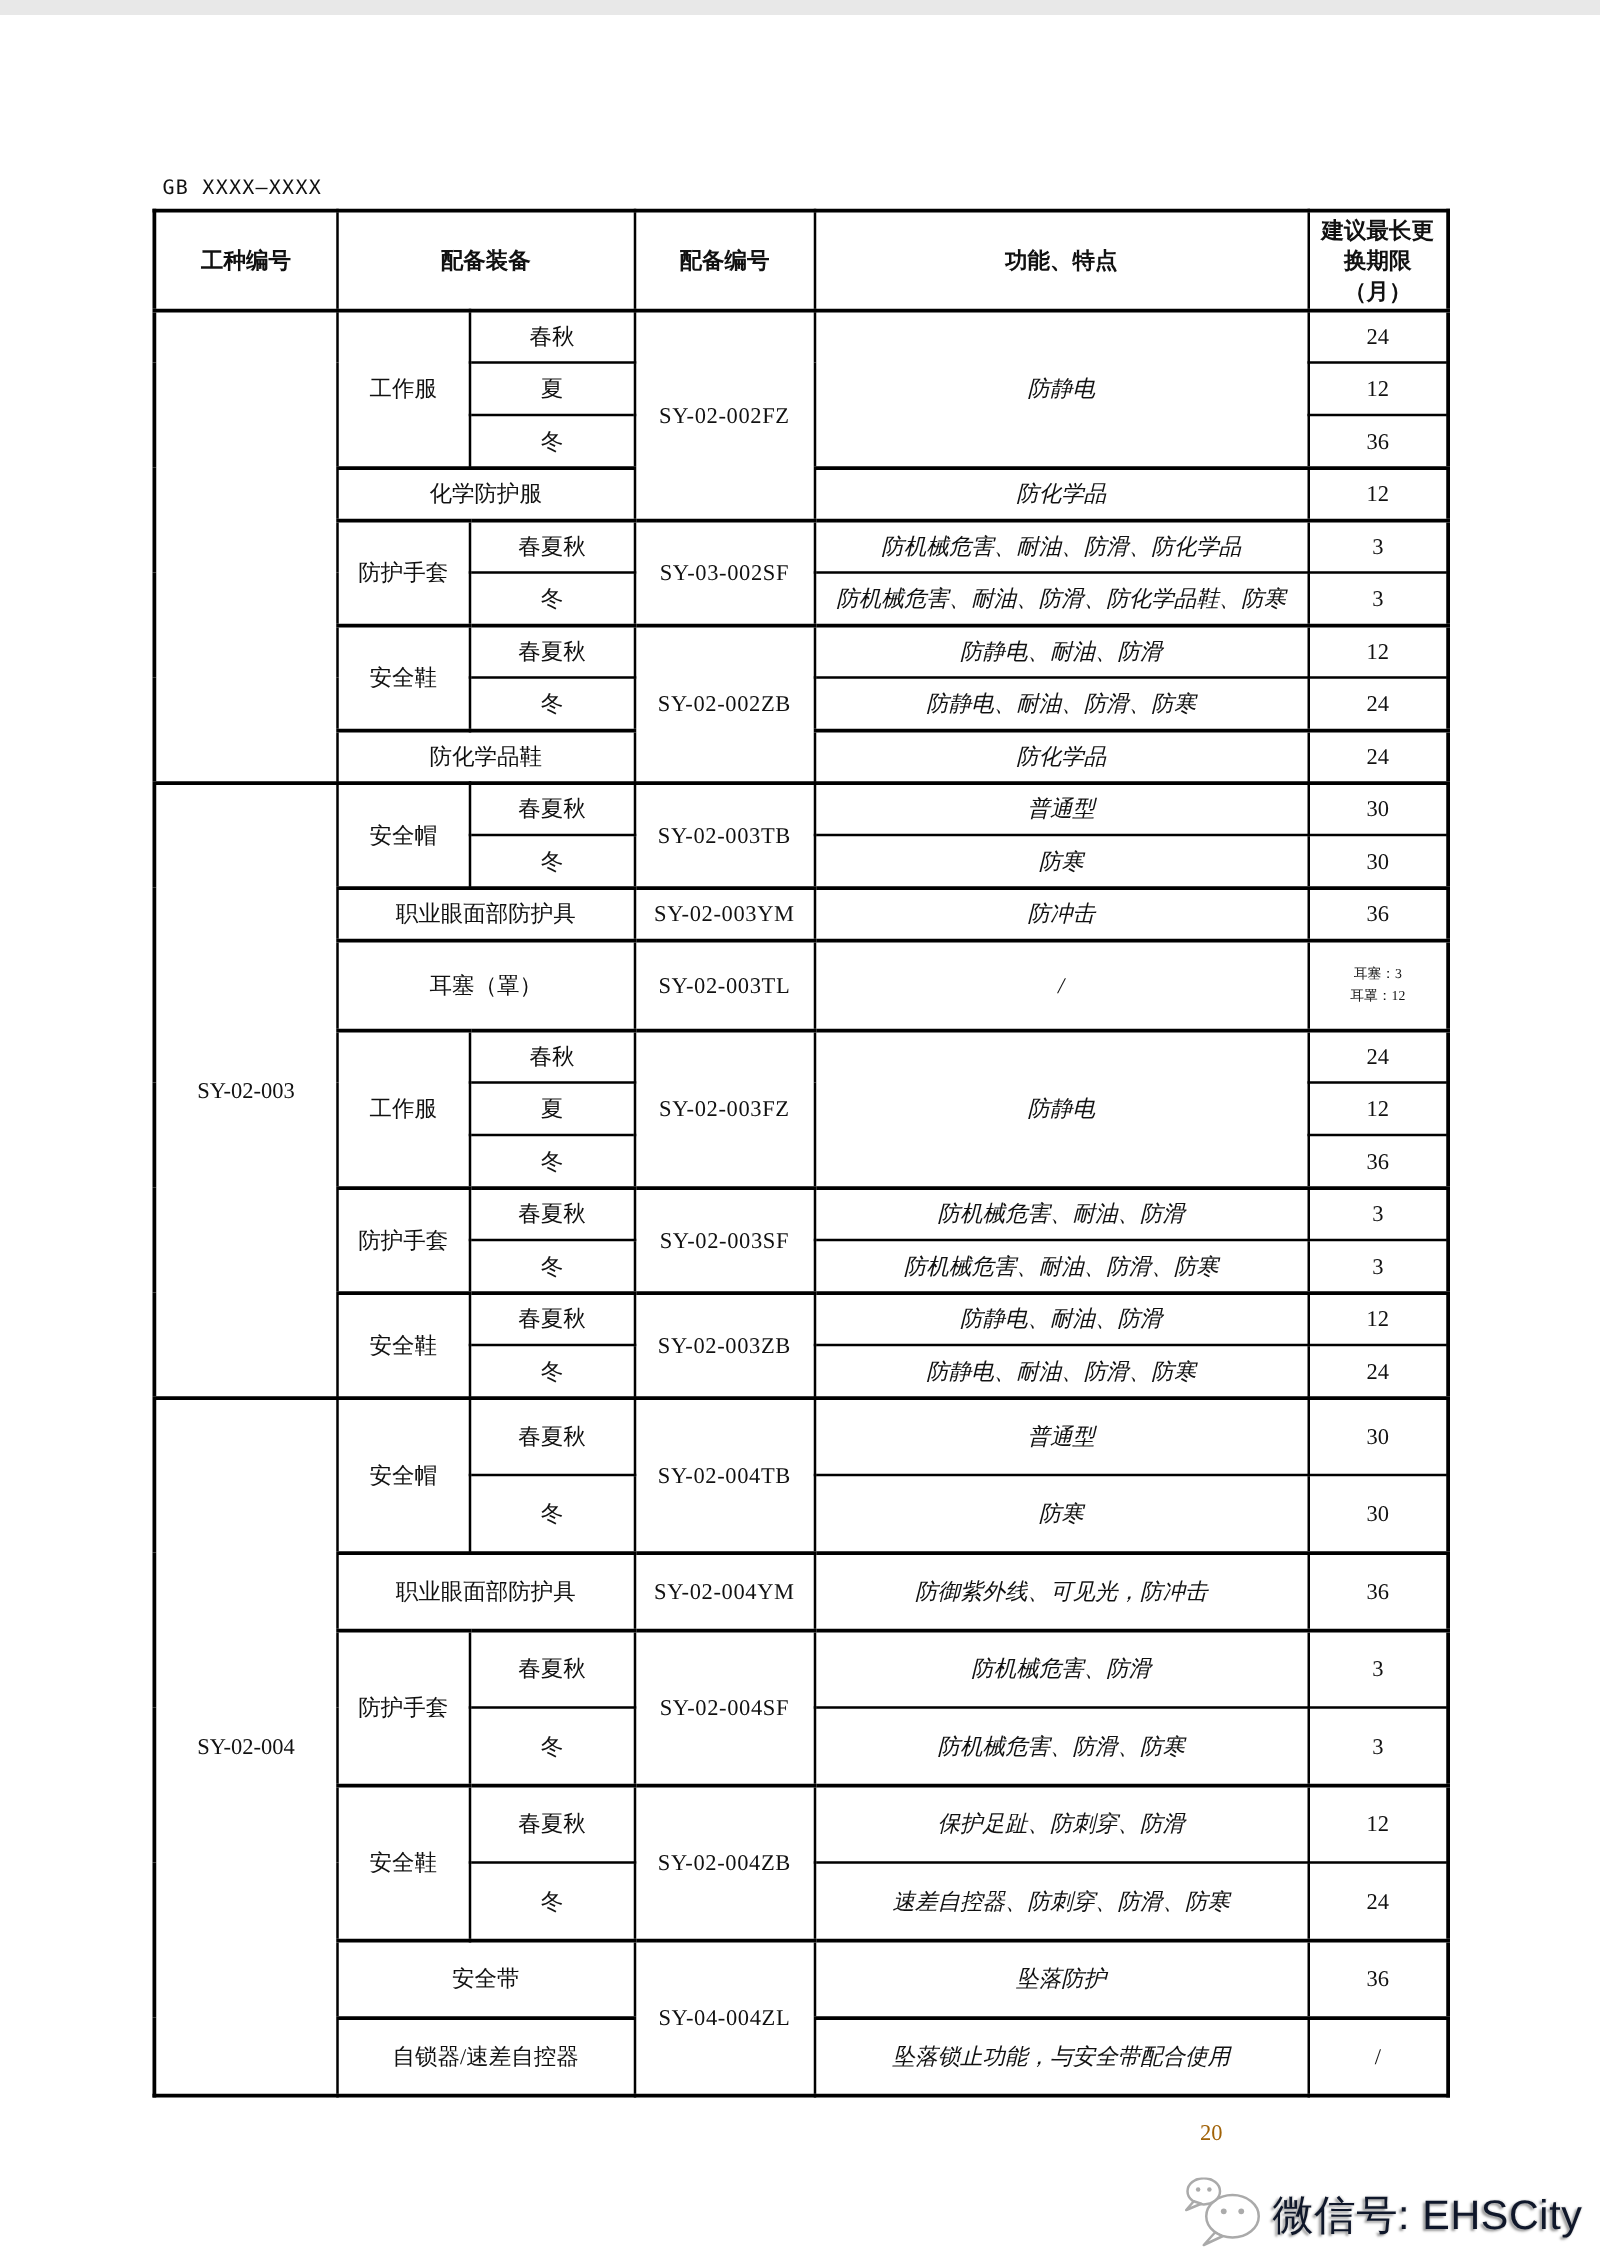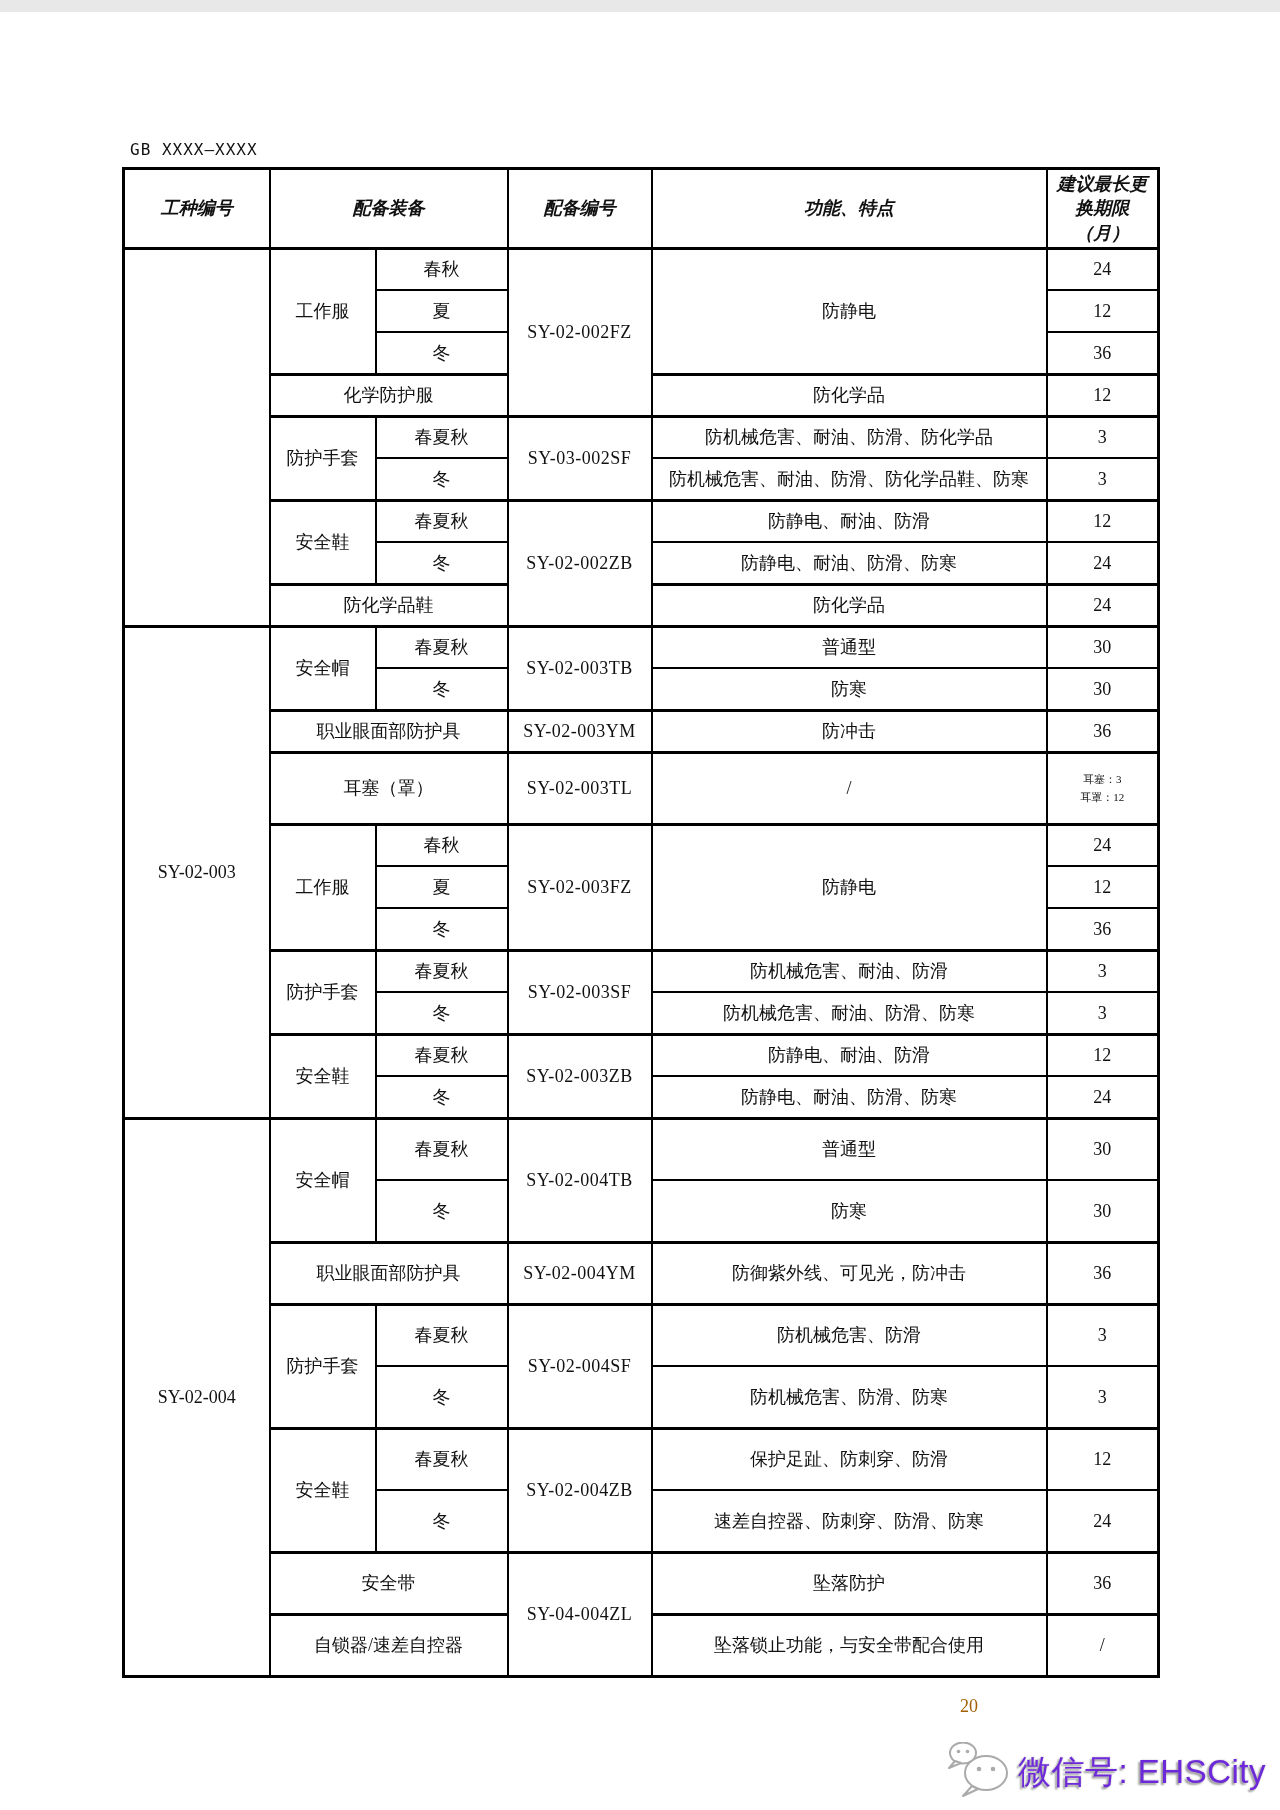--- a/index.html
+++ b/index.html
@@ -23,45 +23,45 @@
     border-collapse:collapse;table-layout:fixed;
     border:3px solid #000;
   }
   table.spec th,table.spec td{
     border:2px solid #000;
     text-align:center;vertical-align:middle;
     font-size:18px;line-height:1.35;
     padding:2px 3px;
     overflow:hidden;
   }
-  thead th{font-weight:700;height:58px;border-bottom:3px solid #000;font-style:italic;}
+  thead th{font-weight:700;height:58px;border-bottom:3px solid #000;}
   thead .two-line{font-size:17px;line-height:1.55;padding:0;}
   tbody{border-top:3px solid #000;}
   tbody.sec1 tr{height:42px;}
   tbody.sec2 tr{height:42px;}
   tbody.sec2 tr.tall{height:72px;}
   tbody.sec3 tr{height:62px;}
   tr.grp td{border-top-width:3px;text-align:center;}
-  td.func{text-align:left;padding-left:14px;}
+  td.func{text-align:left;padding-left:14px;font-style:italic;}
   td.code{font-size:17px;letter-spacing:0.5px;}
   td.months{font-size:18px;}
   td.months .ml{display:block;line-height:1.7;font-size:11px;}
   .page-number{
     position:absolute;left:960px;top:1684px;
     font-size:18px;color:#a16207;
   }
   .watermark{
     position:absolute;right:14px;top:1730px;
     display:flex;align-items:center;gap:6px;
     user-select:none;
   }
   .watermark .wm-text{
     font-family:"Liberation Sans","DejaVu Sans",sans-serif;
     font-size:33px;font-weight:400;
-    color:#6d28d9;
+    color:#0f172a;
     text-shadow:-2px 2px 2px #9a9a9a, 1px -1px 1px #ececec, 0 0 1px #c4c4c4;
     letter-spacing:0.5px;
     white-space:nowrap;
   }
 </style>
 </head>
 <body>
 
 <div class="page">
 

